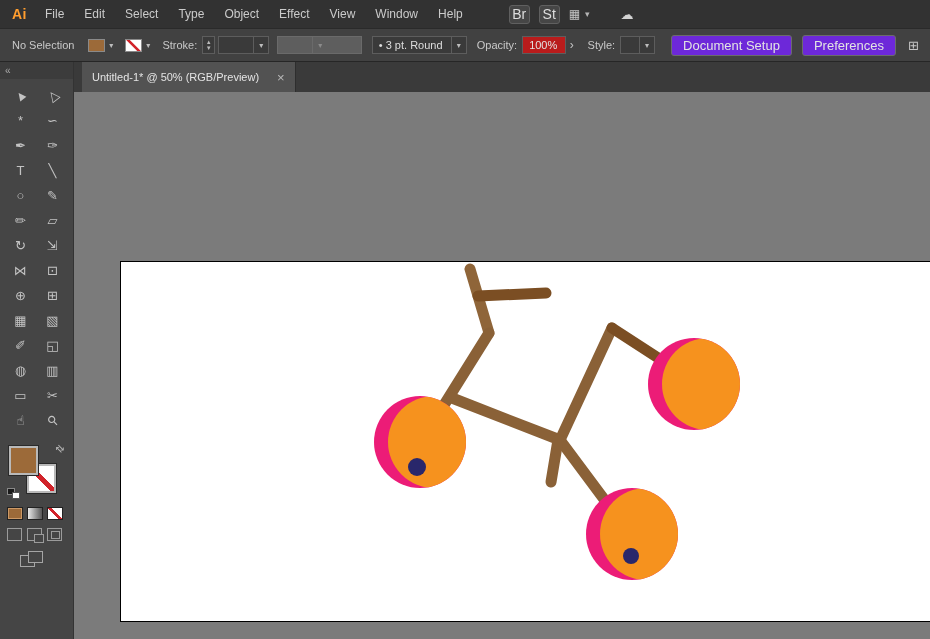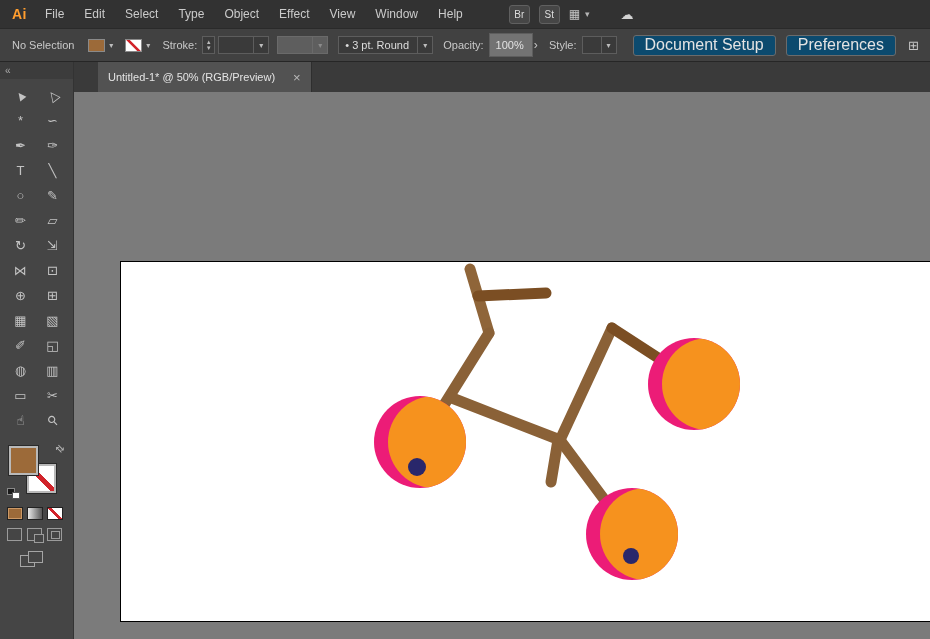--- a/index.html
+++ b/index.html
@@ -8,21 +8,21 @@
   .app{position:relative;width:930px;height:639px;display:flex;flex-direction:column;background:#3c3c3c}
 
   
   .menubar{flex:0 0 28px;height:28px;background:#323232;display:flex;align-items:center;
     color:#cbcbcb;font-size:12px}
   .logo{color:#ff9d2e;font-weight:bold;font-size:14px;margin:0 8px 0 12px;letter-spacing:.5px}
   .menus{display:flex;align-items:flex-start;height:100%}
   .menu-item{padding:0 10px;line-height:28px}
   .mb-icons{display:flex;align-items:center;gap:9px;margin-left:36px}
   .mb-box{width:21px;height:19px;background:#464646;border:1px solid #606060;border-radius:3px;
-    color:#ddd;font-size:10px;display:flex;align-items:center;justify-content:center}
+    color:#ddd;font-size:14px;display:flex;align-items:center;justify-content:center}
   .mb-glyph{color:#c5c5c5;font-size:12px}
   .mb-caret{color:#b5b5b5;font-size:9px;margin-left:-4px}
   .mb-cloud{margin-left:22px;font-size:13px;color:#d2d2d2}
 
   
   .controlbar{flex:0 0 34px;height:34px;background:#414141;border-top:1px solid #2a2a2a;
     border-bottom:1px solid #262626;display:flex;align-items:center;color:#c9c9c9;
     font-size:11px;padding:0 0 0 12px;overflow:hidden;white-space:nowrap}
   .cb-label{margin-right:5px}
   .swatch{width:17px;height:13px;border:1px solid #8a8a8a;background:#9c6a39;display:inline-block}
@@ -32,26 +32,26 @@
   .grp{display:inline-flex;align-items:center;margin-right:8px}
   .spinner{width:13px;height:18px;border:1px solid #5d5d5d;background:#3a3a3a;display:flex;
     flex-direction:column;align-items:center;justify-content:center;font-size:6px;color:#bbb;line-height:6px}
   .combo{height:18px;background:#3a3a3a;border:1px solid #5d5d5d;display:inline-flex;
     align-items:center;color:#ddd}
   .combo .val{padding:0 6px;min-width:34px}
   .combo .arr{width:15px;height:100%;border-left:1px solid #5d5d5d;display:flex;align-items:center;
     justify-content:center;font-size:8px;color:#bdbdbd}
   .combo.disabled{background:#5e5e5e;border-color:#6a6a6a;width:96px}
   .combo.disabled .arr{border-left-color:#6a6a6a;color:#8b8b8b}
-  .field{height:24px;background:#737373;border:1px solid #5d5d5d;color:#e2e2e2;
+  .field{height:18px;background:#b91c1c;border:1px solid #5d5d5d;color:#e2e2e2;
     display:inline-flex;align-items:center;padding:0 6px;min-width:44px}
   .chev{width:13px;height:18px;display:inline-flex;align-items:center;justify-content:center;
     color:#c2c2c2;font-size:12px}
-  .cb-btn{height:21px;padding:0 11px;background:#0c4a6e;border:1px solid #6b6b6b;border-radius:3px;
-    color:#e3e3e3;font-size:16px;display:inline-flex;align-items:center;margin-right:10px}
+  .cb-btn{height:21px;padding:0 11px;background:#6d28d9;border:1px solid #6b6b6b;border-radius:3px;
+    color:#e3e3e3;font-size:13px;display:inline-flex;align-items:center;margin-right:10px}
   .cb-endicon{flex:0 0 22px;margin-left:2px;color:#c5c5c5;font-size:13px}
 
   
   .main{flex:1;display:flex;min-height:0}
 
   
   .toolbar{flex:0 0 74px;width:74px;background:#454545;border-right:1px solid #333;
     display:flex;flex-direction:column}
   .collapse{height:17px;background:#3c3c3c;color:#a9a9a9;font-size:10px;display:flex;
     align-items:center;padding-left:5px;letter-spacing:-1px}
@@ -80,21 +80,21 @@
     background:#454545;border:1px solid #9b9b9b}
   .mode.inside::after{content:"";position:absolute;left:3px;top:2px;width:7px;height:6px;
     border:1px solid #9b9b9b}
   .scrmode{margin:10px 0 0 20px;width:24px;height:17px;position:relative}
   .scrmode .r1{position:absolute;left:0;top:4px;width:15px;height:12px;border:1px solid #a5a5a5;background:#454545}
   .scrmode .r2{position:absolute;left:8px;top:0;width:15px;height:12px;border:1px solid #a5a5a5;background:#454545}
 
   
   .docarea{flex:1;display:flex;flex-direction:column;min-width:0}
   .tabstrip{flex:0 0 30px;height:30px;background:#3a3a3a;display:flex;align-items:stretch}
-  .tab{margin-left:24px;background:#525252;display:flex;align-items:center;padding:0 10px;
+  .tab{margin-left:8px;background:#525252;display:flex;align-items:center;padding:0 10px;
     color:#e4e4e4;font-size:11px;border-right:1px solid #2e2e2e}
   .tab .close{margin-left:18px;color:#b9b9b9;font-size:13px;line-height:1}
   .canvas{flex:1;position:relative;overflow:hidden;background:#7b7b7b}
   .artboard{position:absolute;left:47px;top:170px;width:822px;height:359px;background:#fff;
     box-shadow:0 0 0 1px #000}
   #artwork{position:absolute;left:0;top:0;width:100%;height:100%;pointer-events:none}
 </style>
 </head>
 <body>
 

